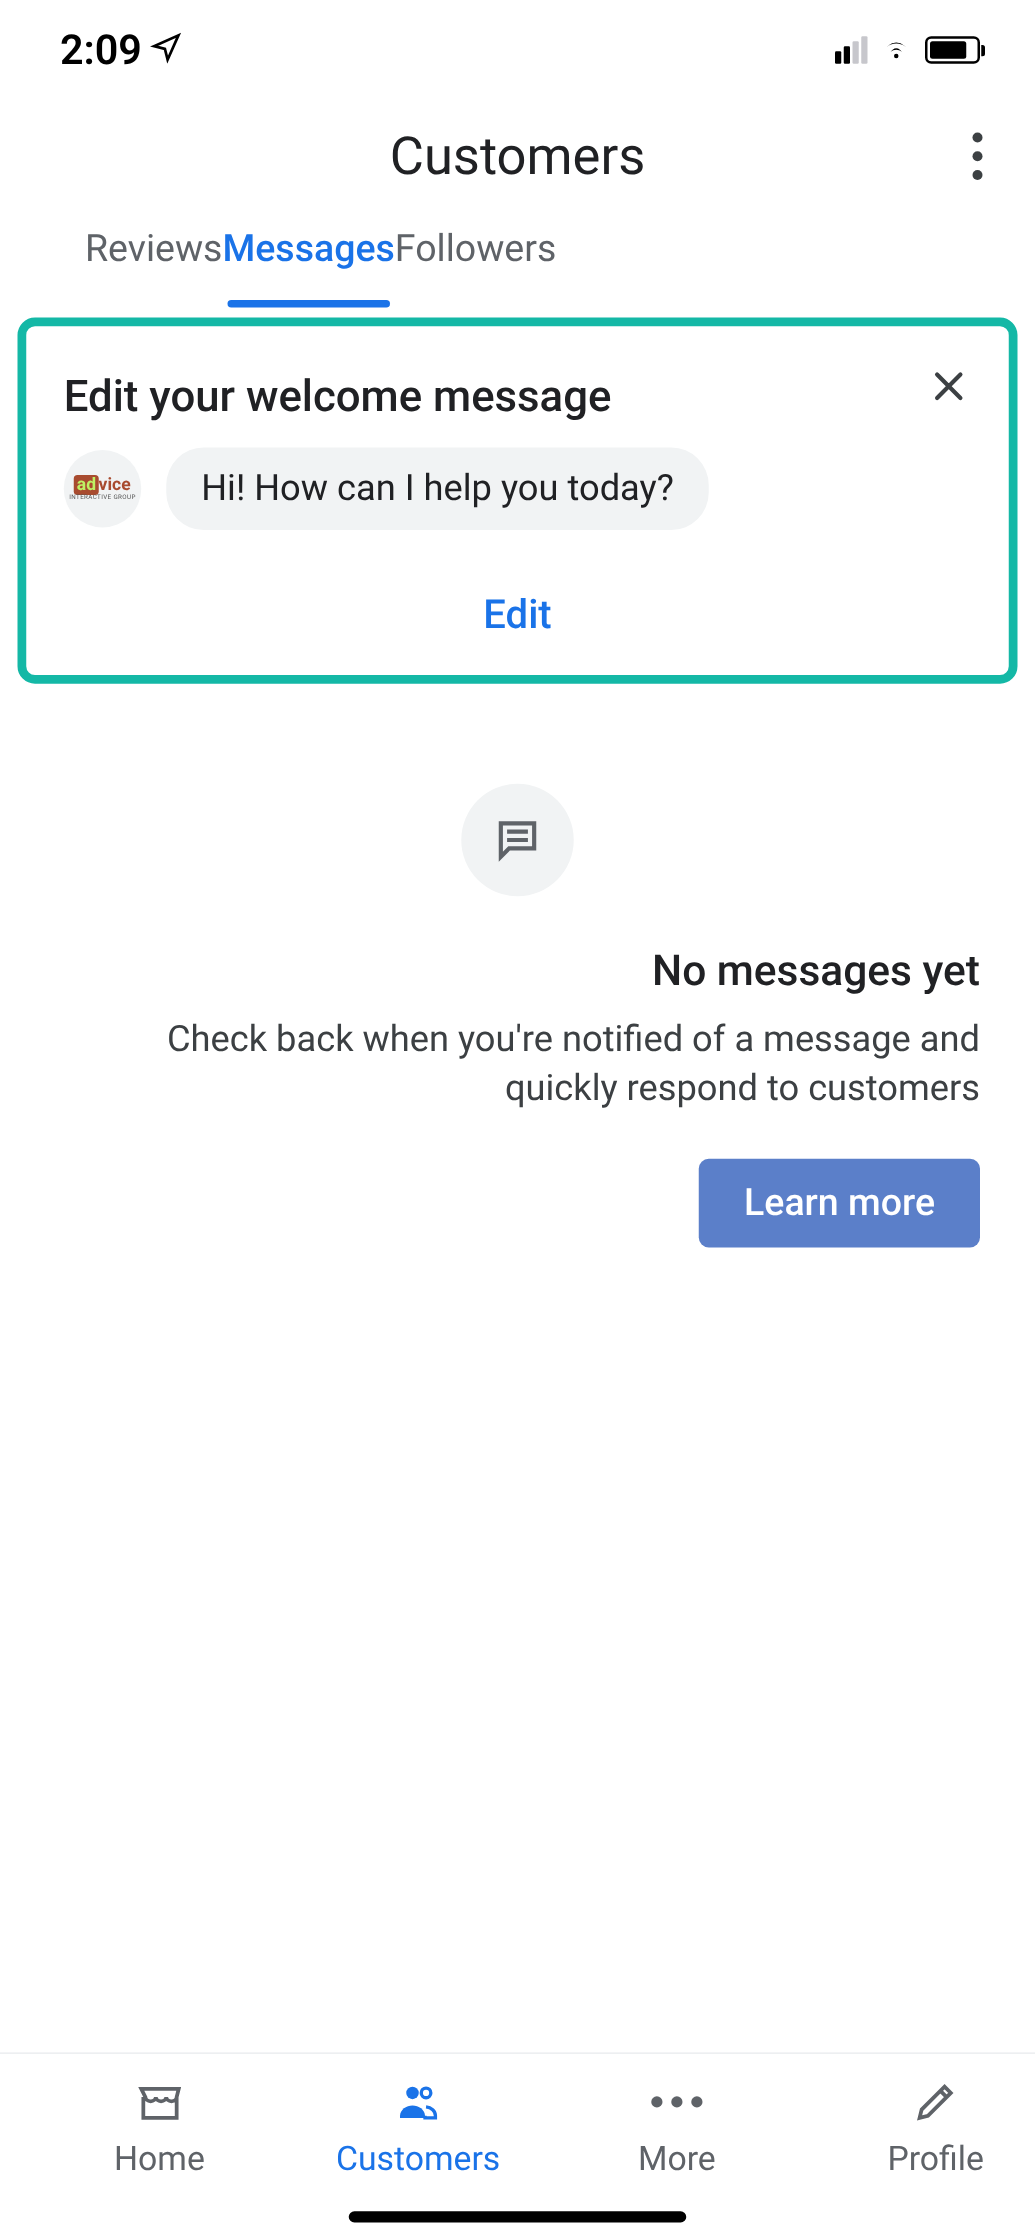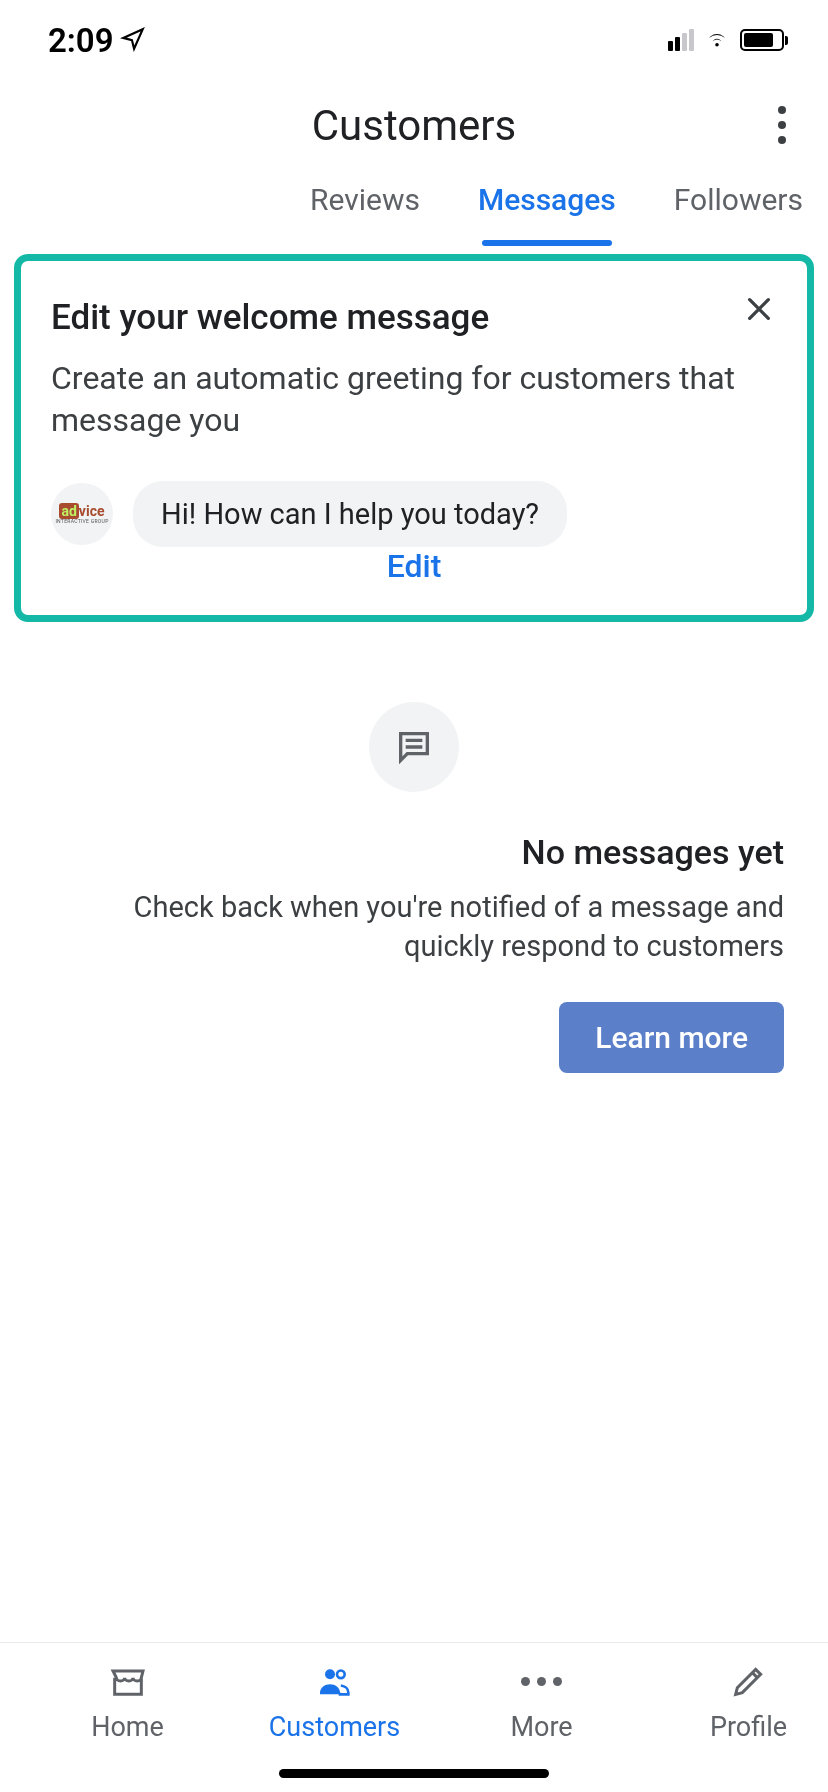--- a/index.html
+++ b/index.html
@@ -98,26 +98,24 @@
       padding: 10px;
     }
     .more-vert .dot {
       width: 8px;
       height: 8px;
       border-radius: 50%;
       background: #3c4043;
     }
     .tabs {
       display: flex;
-      gap: 58px;
-      padding: 0 25px;
+      padding: 0 68px;
       height: 70px;
       align-items: flex-start;
       padding-top: 12px;
-      justify-content: flex-end;
     }
     .tab {
       font-size: 30px;
       color: #5f6368;
       position: relative;
       padding-bottom: 28px;
     }
     .tab.active {
       color: #1a73e8;
       font-weight: 500;
@@ -189,20 +187,21 @@
     }
     .greeting-bubble {
       background: #f1f3f4;
       border-radius: 30px;
       padding: 16px 28px;
       font-size: 29px;
       color: #202124;
     }
     .edit-btn {
       text-align: center;
+      margin-top: 48px;
       font-size: 32px;
       color: #1a73e8;
       font-weight: 500;
     }
     .empty-state {
       margin-top: 80px;
       text-align: right;
       padding: 0 44px;
     }
     .empty-icon-circle {
@@ -340,21 +339,20 @@
   </div>
 </div>
 
 <div class="card">
   <div class="card-close">
     <svg viewBox="0 0 24 24" fill="none" stroke="#3c4043" stroke-width="2.5" stroke-linecap="round">
         <path d="M5 5 L19 19 M19 5 L5 19"></path>
       </svg>
   </div>
   <div class="card-title">Edit your welcome message</div>
-  <div class="card-subtitle">Create an automatic greeting for customers that message you</div>
   <div class="greeting-row">
     <div class="avatar">
       <div>
         <div class="avatar-text"><span style="background:#a84b2f;color:#bef264;border-radius:3px;padding:0 2px;">ad</span>vice</div>
         <div class="avatar-sub">INTERACTIVE GROUP</div>
       </div>
     </div>
     <div class="greeting-bubble">Hi! How can I help you today?</div>
   </div>
   <div class="edit-btn">

